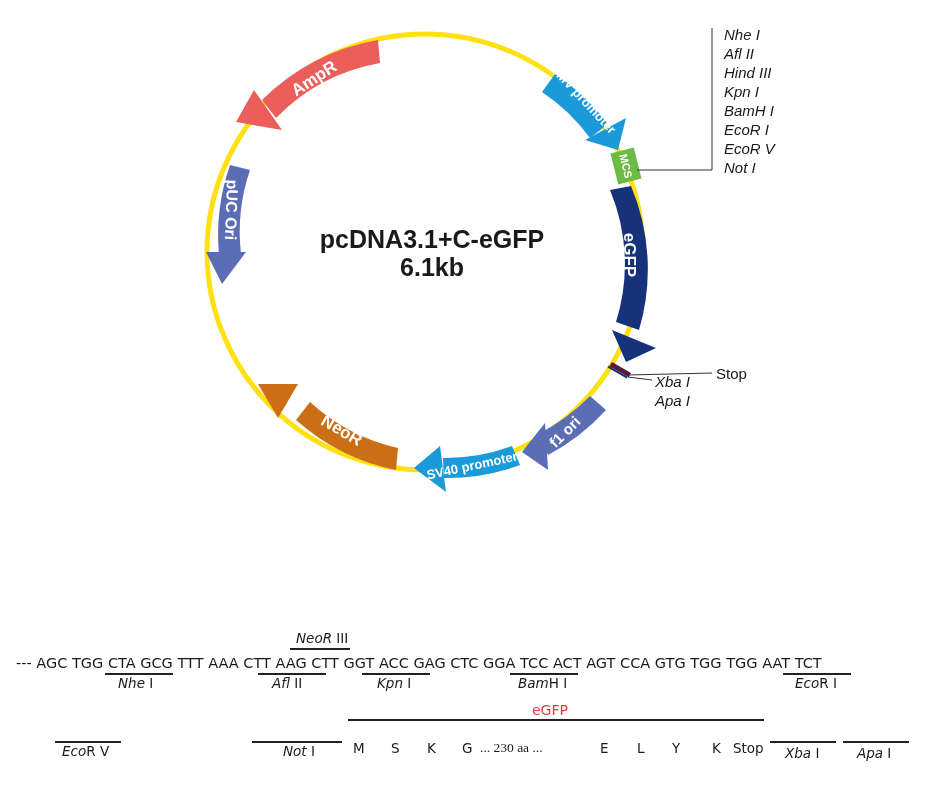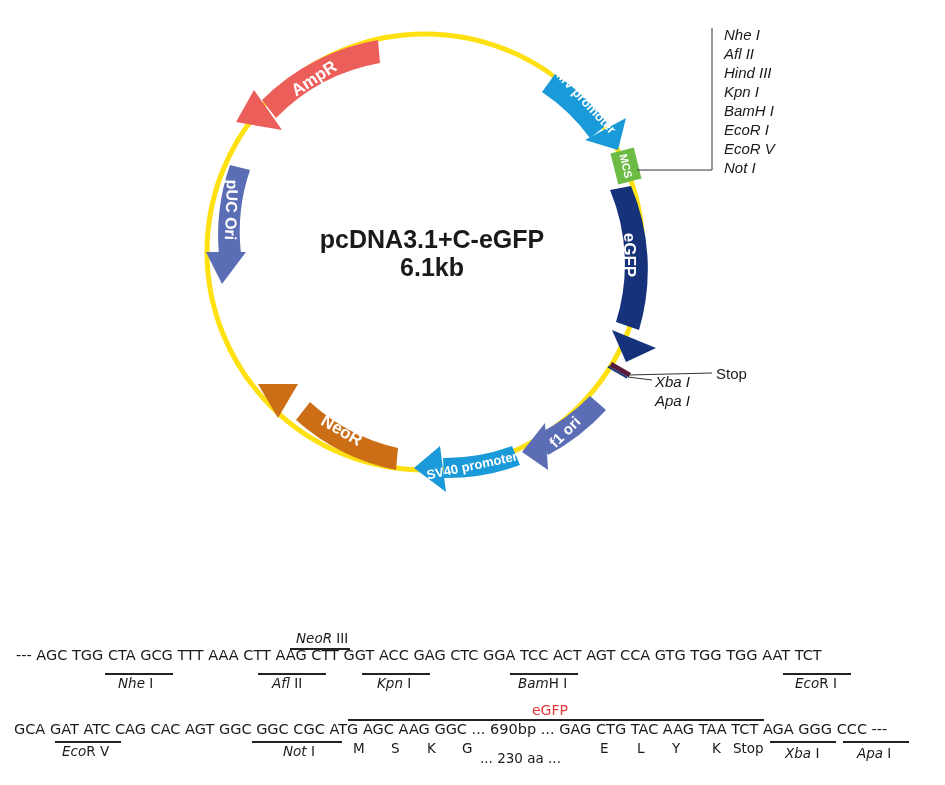--- a/index.html
+++ b/index.html
@@ -96,52 +96,51 @@
   <text x="655" y="406" font-family="Liberation Sans, sans-serif" font-style="italic" font-size="15" fill="#1a1a1a">Apa I</text>
 </svg>
 
 <div class="seq" style="top:618px;height:160px;">
 
   <div class="ov-label" style="left:296px;top:12px;">
     <span class="it">NeoR</span><span> III</span>
   </div>
   <div class="underline" style="left:290px;top:30px;width:60px;"></div>
 
-  <div class="seq-line" style="left:16px;top:29px;">---  AGC TGG CTA GCG TTT AAA CTT AAG CTT GGT ACC GAG CTC GGA TCC ACT AGT CCA GTG TGG TGG AAT TCT</div>
+  <div class="seq-line" style="left:16px;top:37px;">---  AGC TGG CTA GCG TTT AAA CTT AAG CTT GGT ACC GAG CTC GGA TCC ACT AGT CCA GTG TGG TGG AAT TCT</div>
 
   <div class="underline" style="left:105px;top:55px;width:68px;"></div>
   <div class="underline" style="left:258px;top:55px;width:68px;"></div>
   <div class="underline" style="left:362px;top:55px;width:68px;"></div>
   <div class="underline" style="left:510px;top:55px;width:68px;"></div>
   <div class="underline" style="left:783px;top:55px;width:68px;"></div>
 
   <div class="ov-label" style="left:118px;top:57px;"><span class="it">Nhe</span><span> I</span></div>
   <div class="ov-label" style="left:272px;top:57px;"><span class="it">Afl</span><span> II</span></div>
   <div class="ov-label" style="left:377px;top:57px;"><span class="it">Kpn</span><span> I</span></div>
   <div class="ov-label" style="left:518px;top:57px;"><span class="it">Bam</span><span>H I</span></div>
   <div class="ov-label" style="left:795px;top:57px;"><span class="it">Eco</span><span>R I</span></div>
 
   <div class="egfp-label" style="left:532px;top:84px;">eGFP</div>
   <div class="underline" style="left:348px;top:101px;width:416px;"></div>
 
-  <div class="seq-line" style="left:14px;top:103px;">GCA GAT ATC CAG CAC AGT GGC GGC CGC ATG AGC AAG GGC ... 690bp ... GAG CTG TAC AAG TAA TCT AGA GGG CCC ---</div>
 
   <div class="underline" style="left:55px;top:123px;width:66px;"></div>
   <div class="underline" style="left:252px;top:123px;width:90px;"></div>
   <div class="underline" style="left:770px;top:123px;width:66px;"></div>
   <div class="underline" style="left:843px;top:123px;width:66px;"></div>
 
   <div class="ov-label" style="left:62px;top:125px;"><span class="it">Eco</span><span>R V</span></div>
   <div class="ov-label" style="left:283px;top:125px;"><span class="it">Not</span><span> I</span></div>
   <div class="ov-label" style="left:785px;top:127px;"><span class="it">Xba</span><span> I</span></div>
   <div class="ov-label" style="left:857px;top:127px;"><span class="it">Apa</span><span> I</span></div>
 
   <div class="aa" style="left:353px;top:122px;">M</div>
   <div class="aa" style="left:391px;top:122px;">S</div>
   <div class="aa" style="left:427px;top:122px;">K</div>
   <div class="aa" style="left:462px;top:122px;">G</div>
-  <div class="aa" style="left:480px;top:132px;">... 230 aa ...</div>
+  <div class="aa" style="left:480px;top:122px;font-family:Liberation Serif, serif;">... 230 aa ...</div>
   <div class="aa" style="left:600px;top:122px;">E</div>
   <div class="aa" style="left:637px;top:122px;">L</div>
   <div class="aa" style="left:672px;top:122px;">Y</div>
   <div class="aa" style="left:712px;top:122px;">K</div>
   <div class="aa" style="left:733px;top:122px;">Stop</div>
 </div>
 
 </body></html>

